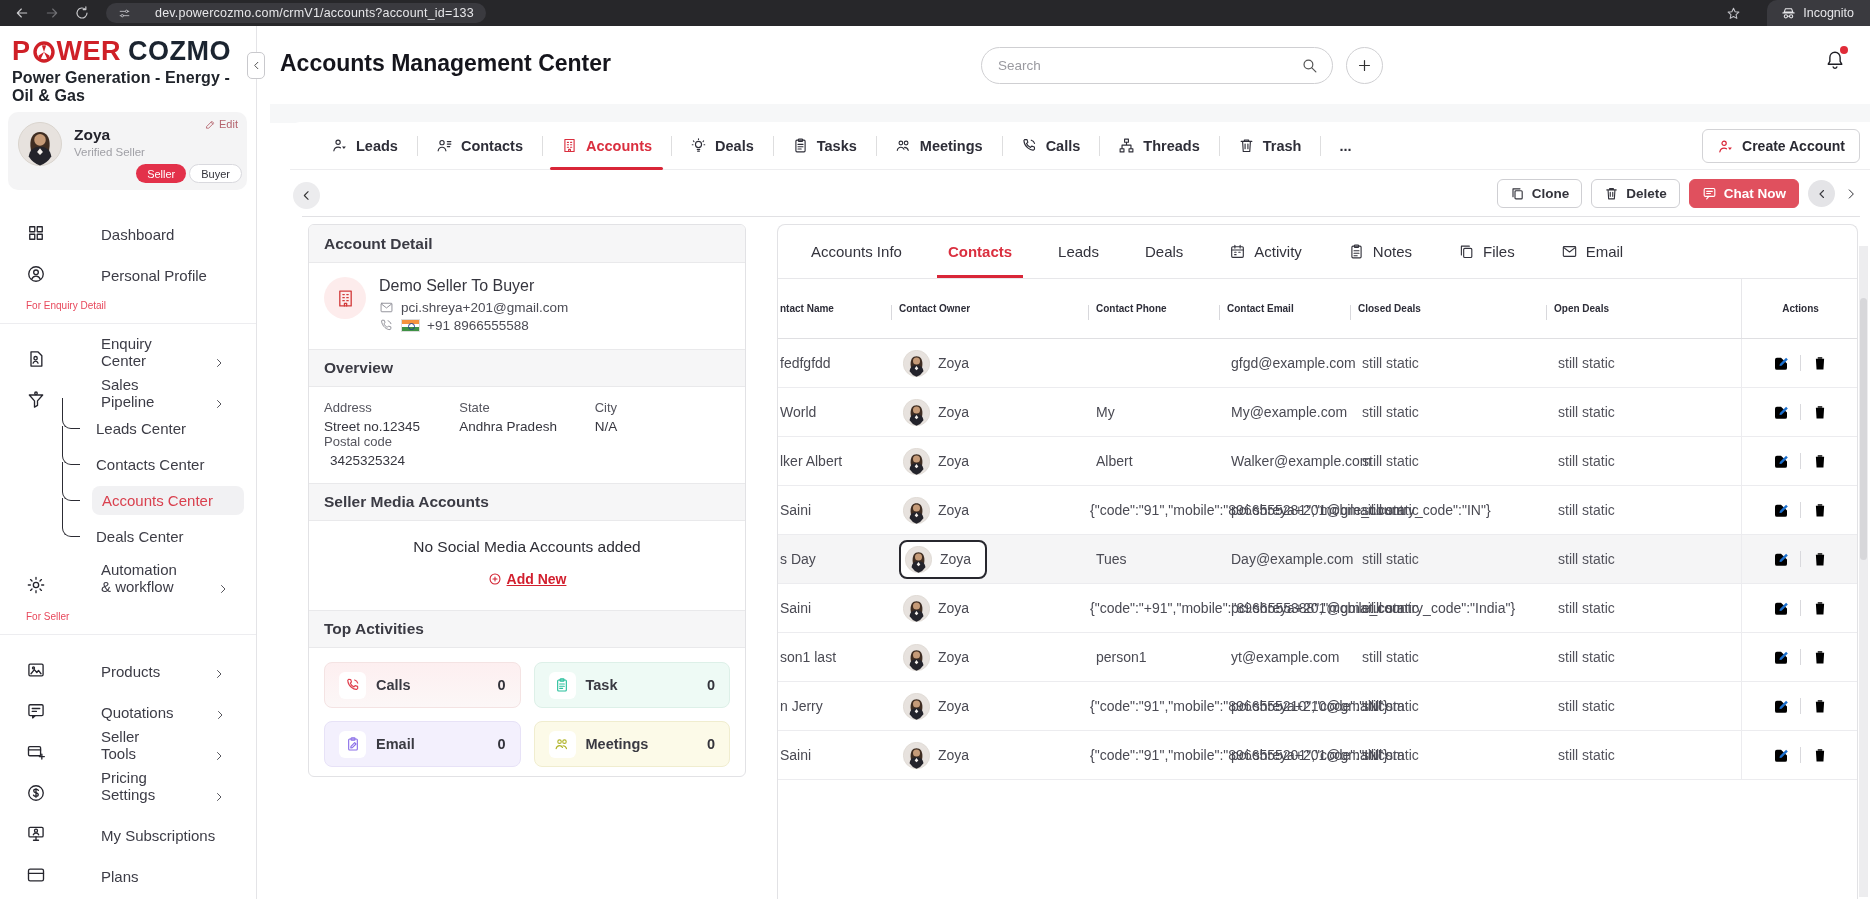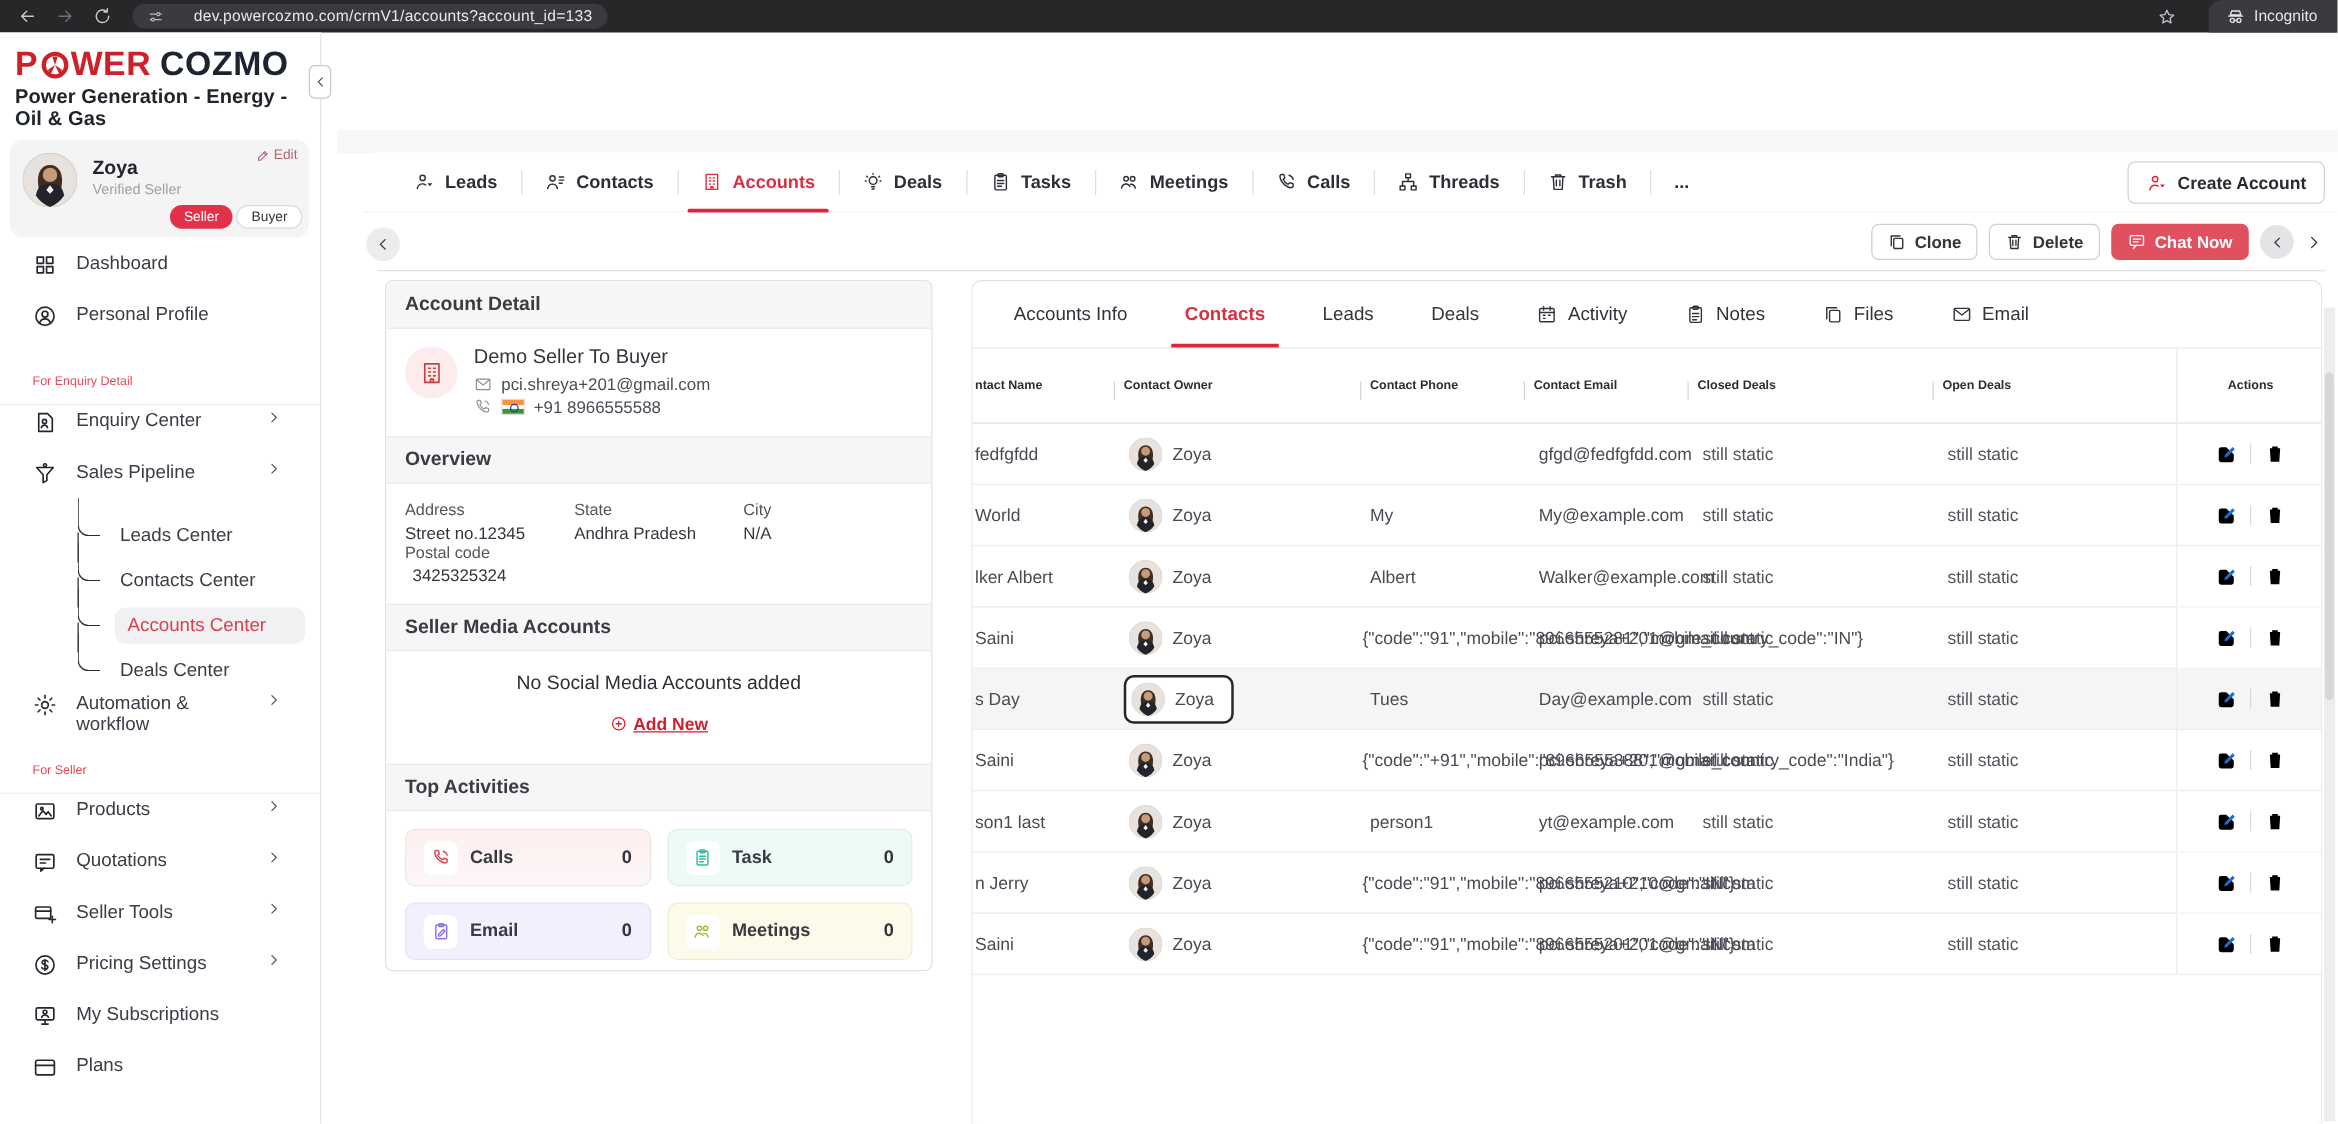--- a/index.html
+++ b/index.html
@@ -59,22 +59,22 @@
   .profile-name { position:absolute; left:66px; top:14px; font-size:15.5px; font-weight:700; color:#23232c; }
   .profile-sub { position:absolute; left:66px; top:34px; font-size:11.5px; color:#a0a0a6; }
   .edit-link { position:absolute; top:6px; right:9px; display:flex; align-items:center; gap:3px;
     font-size:11px; color:#b4636d; }
   .edit-link .ic { width:11px; height:11px; stroke-width:1.9; }
   .pill-row { position:absolute; right:5px; bottom:7px; display:flex; gap:3px; }
   .pill { height:19px; border-radius:11px; font-size:11px; display:flex; align-items:center; padding:0 11px;margin-top:28px; }
   .pill.seller { background:#e3314a; color:#fff; }
   .pill.buyer { background:#fff; border:1px solid #d9d9de; color:#33333b; }
 
-  .side-item { display:flex; align-items:flex-start; height:41px; padding:0 16px 0 26px; color:#3c3c46;
-    font-size:15px; cursor:pointer; }
+  .side-item { display:flex; align-items:flex-end; height:41px; padding:0 16px 0 26px; color:#3c3c46;
+    font-size:15px; cursor:pointer;gap:40px; }
   .side-item .ic { width:20px; height:20px; margin-right:15px; color:#26262e; stroke-width:1.6; }
   .side-item .lbl { flex:1; }
   .side-item .chev { width:12px; height:12px; color:#55555c; display:none; stroke-width:2; }
   .side-item.has-chev .chev { display:block; }
   .side-section { padding:16px 26px 0 26px; }
   .side-section .sec-lbl { color:#e8485c; font-size:10px; }
   .side-section .sec-line { margin:12px -26px 4px -26px; border-top:1px solid #ededf0; }
 
   .tree { margin-left:62px; position:relative; }
   .tree-item { position:relative; height:36px; display:flex; align-items:center; padding-left:30px; }
@@ -414,20 +414,40 @@
         <use href="#star-icon"></use>
       </svg>
     <div class="incog">
       <svg class="ic">
           <use href="#incognito-icon"></use>
         </svg>
       <span>Incognito</span>
     </div>
   </div>
 
+  <div class="appbar">
+    <div class="page-title">Accounts Management Center</div>
+    <div class="search-wrap">
+      <input placeholder="Search" style="">
+      <svg class="ic">
+          <use href="#search-icon"></use>
+        </svg>
+    </div>
+    <div class="plus-btn">
+      <svg class="ic">
+          <use href="#plus-icon"></use>
+        </svg>
+    </div>
+    <div class="bell-wrap">
+      <svg class="ic">
+          <use href="#bell-icon"></use>
+        </svg>
+      <span class="bell-dot"></span>
+    </div>
+  </div>
 
   <div class="sidebar">
     <div class="logo-block">
       <div class="logo-line">
         <span class="logo-red">P</span>
         <svg class="logo-fan">
             <use href="#logo-fan"></use>
           </svg>
         <span class="logo-red">WER</span>
         <span class="logo-dark">COZMO</span>
@@ -859,21 +879,21 @@
         <svg class="avatar-sm">
                   <use href="#avatar-photo"></use>
                 </svg>
         <span class="owner-name">Zoya</span>
       </span>
     </div>
     <div class="td td-phone">
       <span></span>
       
     </div>
-    <div class="td td-email"><span class="email-text">gfgd@fedfgfdd.com</span></div>
+    <div class="td td-email"><span class="email-text">gfgd@example.com</span></div>
     <div class="td td-closed"><span>still static</span></div>
     <div class="td td-open"><span>still static</span></div>
     <div class="td td-actions">
       <svg class="act edit">
                 <use href="#edit-icon"></use>
               </svg>
       <span class="act-div"></span>
       <svg class="act del">
                 <use href="#trash-icon"></use>
               </svg>

